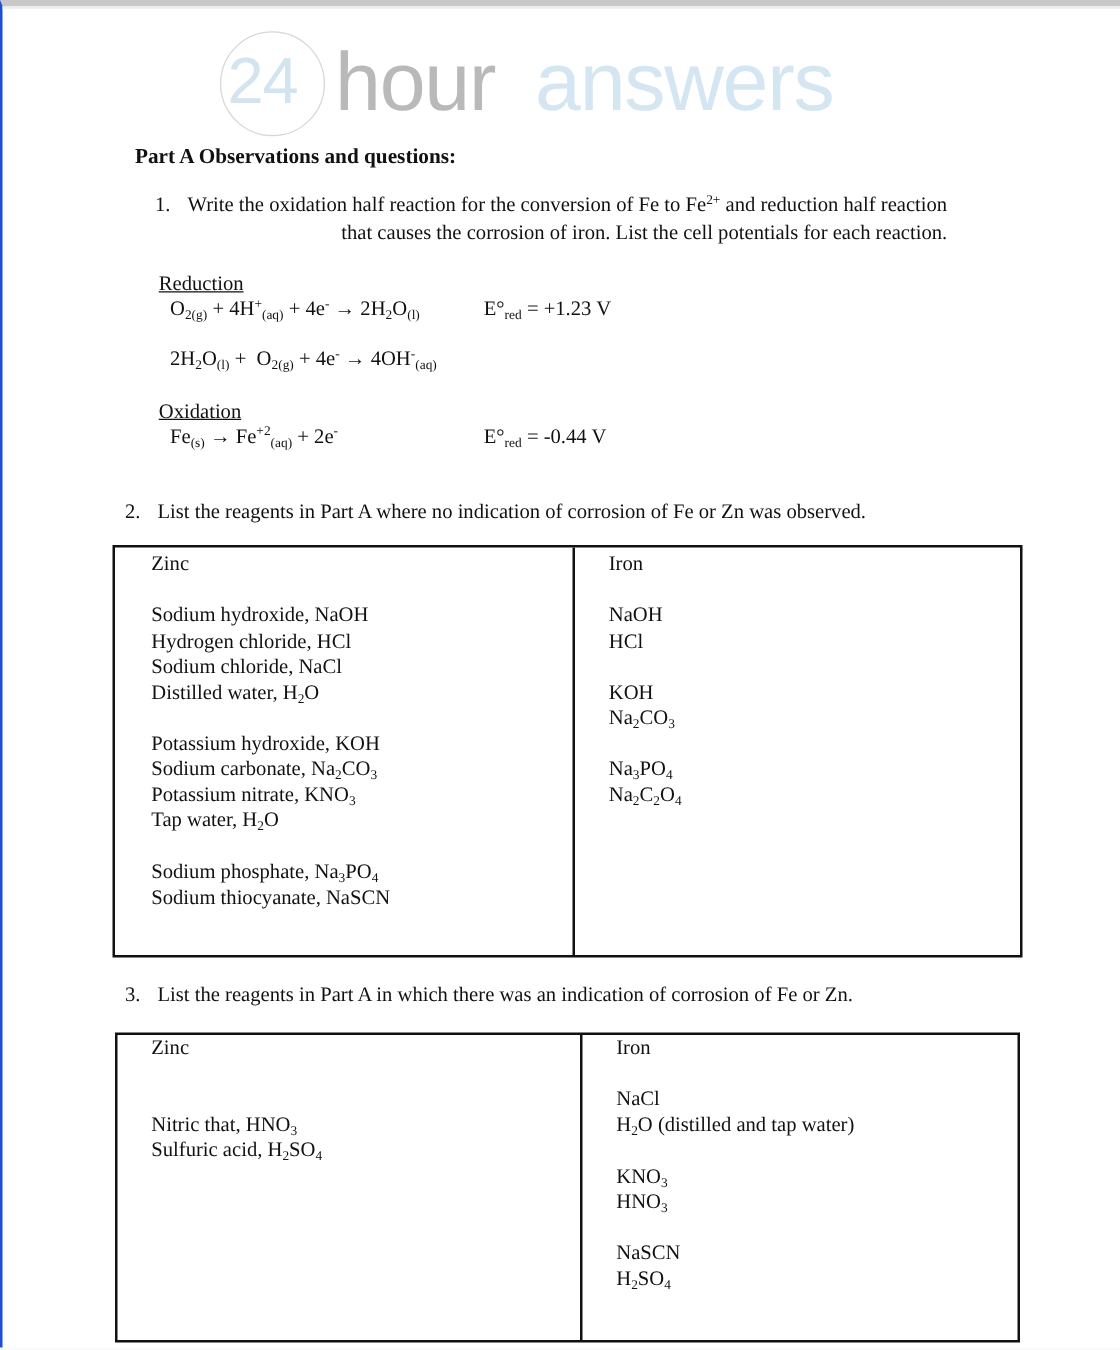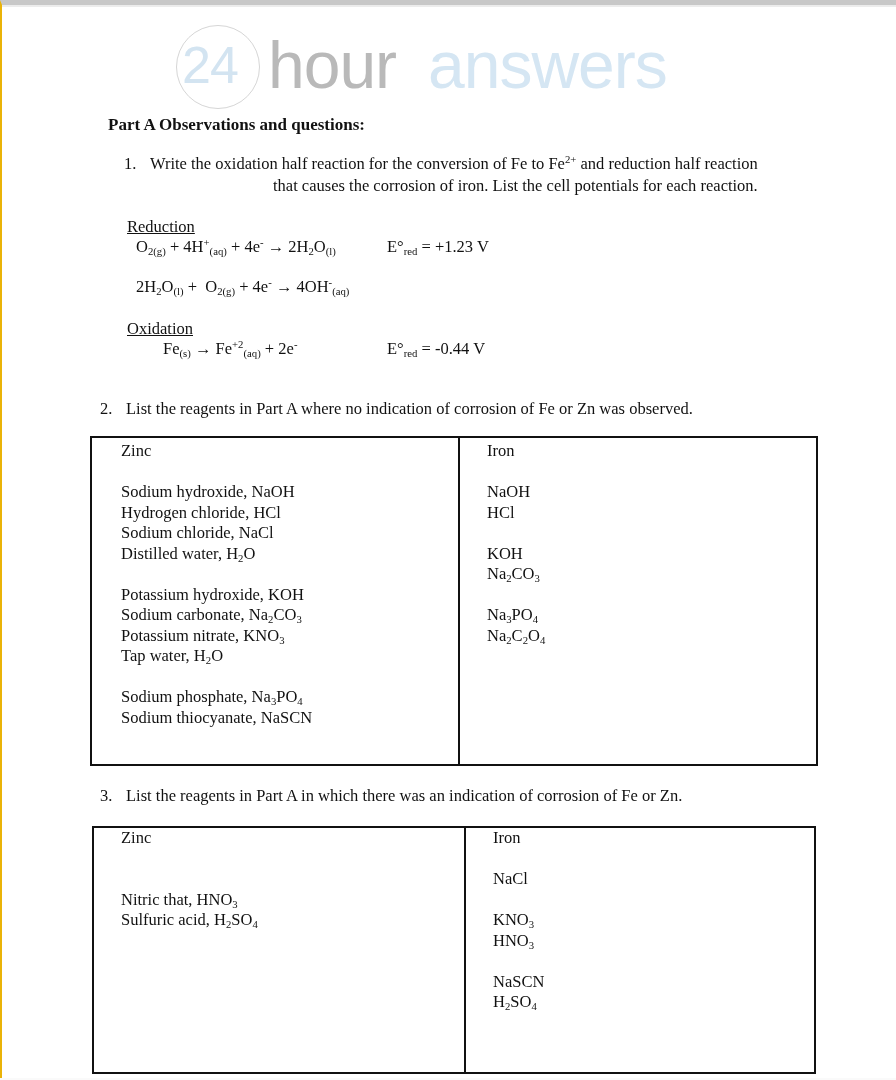--- a/index.html
+++ b/index.html
@@ -2,21 +2,21 @@
 <html><head>
   <meta charset="utf-8">
   <style>
     * { box-sizing: border-box; margin: 0; padding: 0; }
     html, body { width: 896px; height: 1080px; background: #fafafa; overflow: hidden; }
     body { position: relative; font-family: "Liberation Serif", serif; color: #111; }
     .page {
       position: absolute; left: 0; top: 0; width: 896px; height: 1078px;
       background: #ffffff;
       border-top: 5px solid #c8c8c8;
-      border-left: 2px solid #eab308;
+      border-left: 2px solid #1d4ed8;
     }
     .topstrip { position: absolute; left: 0; top: 0; width: 896px; height: 2px; background: #ececec; }
     .logo {
       position: absolute; left: 174px; top: 18px; height: 90px; width: 520px;
       font-family: "Liberation Sans", sans-serif;
     }
     .logo-circle {
       position: absolute; left: 0; top: 2px; width: 84px; height: 84px;
       border: 1.5px solid #d6d6d6; border-radius: 50%;
     }
@@ -72,21 +72,21 @@
   </div>
   <div class="abs eq" style="left:385px; top:232px;">
     <span>E°</span><span class="sub">red</span><span> = +1.23 V</span>
   </div>
 
   <div class="abs eq" style="left:134px; top:272px;">
     <span>2H</span><span class="sub">2</span><span>O</span><span class="sub">(l)</span><span style="white-space:pre"> +  O</span><span class="sub">2(g)</span><span> + 4e</span><span class="sup">-</span><span> → 4OH</span><span class="sup">-</span><span class="sub">(aq)</span>
   </div>
 
   <div class="abs eq ul" style="left:125px; top:314px;">Oxidation</div>
-  <div class="abs eq" style="left:134px; top:334px;margin-left:27px;">
+  <div class="abs eq" style="left:134px; top:334px;">
     <span>Fe</span><span class="sub">(s)</span><span> → Fe</span><span class="sup">+2</span><span class="sub">(aq)</span><span> + 2e</span><span class="sup">-</span>
   </div>
   <div class="abs eq" style="left:385px; top:334px;">
     <span>E°</span><span class="sub">red</span><span> = -0.44 V</span>
   </div>
 
   <div class="abs q" style="left:98px; top:393px;">
     <span class="qnum">2.</span><span>List the reagents in Part A where no indication of corrosion of Fe or Zn was observed.</span>
   </div>
 
@@ -138,20 +138,21 @@
       <div class="gap"></div>
       <div class="gap"></div>
       <div><span>Nitric that, HNO</span><span class="sub">3</span></div>
       <div><span>Sulfuric acid, H</span><span class="sub">2</span><span>SO</span><span class="sub">4</span></div>
     </div>
 
     <div class="abs cell-text" style="left:399px; top:0px;">
       <div>Iron</div>
       <div class="gap"></div>
       <div>NaCl</div>
+      <div><span>H</span><span class="sub">2</span><span>O (distilled and tap water)</span></div>
       <div class="gap"></div>
       <div><span>KNO</span><span class="sub">3</span></div>
       <div><span>HNO</span><span class="sub">3</span></div>
       <div class="gap"></div>
       <div>NaSCN</div>
       <div><span>H</span><span class="sub">2</span><span>SO</span><span class="sub">4</span></div>
     </div>
   </div>
 </div>
 

